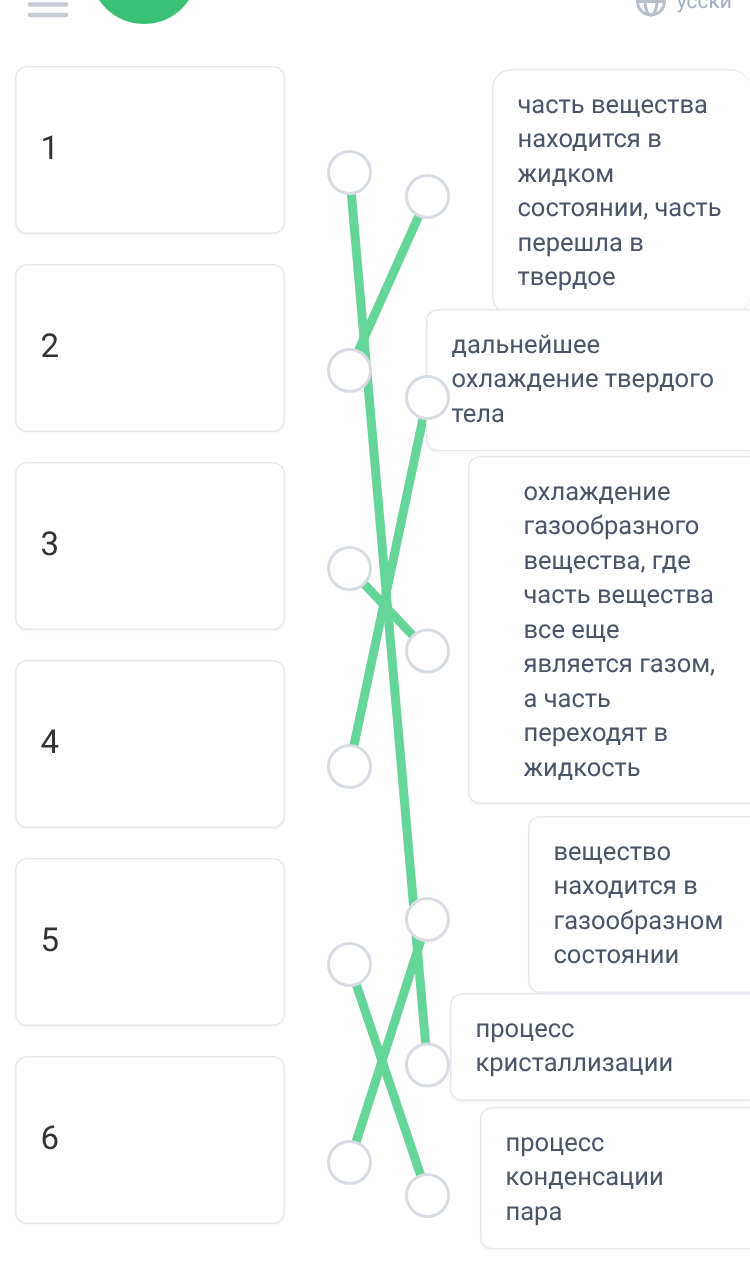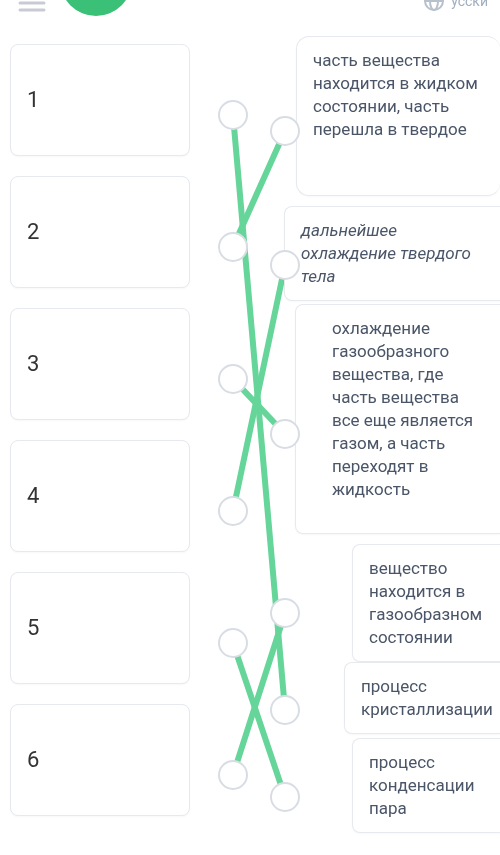--- a/index.html
+++ b/index.html
@@ -149,26 +149,26 @@
     </div>
     <div class="card left-card" style="top: 416px;">
       <span>4</span>
     </div>
     <div class="card left-card" style="top: 548px;">
       <span>5</span>
     </div>
     <div class="card left-card" style="top: 680px;">
       <span>6</span>
     </div>
-    <div class="card right-card" style="top: 12px; width: 204px; min-height: 160px; border-radius: 13px;"><span>часть вещества находится в жидком состоянии, часть перешла в твердое</span></div>
-    <div class="card right-card" style="top: 182px; width: 216px; min-height: 88px; font-style: italic;"><span>дальнейшее охлаждение твердого тела</span></div>
-    <div class="card right-card" style="top: 280px; width: 205px; min-height: 230px; padding-left: 36px;"><span>охлаждение газообразного вещества, где часть вещества все еще является газом, а часть переходят в жидкость</span></div>
+    <div class="card right-card" style="top: 22px; width: 172px; min-height: 160px; border-radius: 13px;"><span>часть вещества находится в жидком состоянии, часть перешла в твердое</span></div>
+    <div class="card right-card" style="top: 182px; width: 216px; min-height: 88px;"><span>дальнейшее охлаждение твердого тела</span></div>
+    <div class="card right-card" style="top: 280px; width: 188px; min-height: 230px; padding-left: 36px;"><span>охлаждение газообразного вещества, где часть вещества все еще является газом, а часть переходят в жидкость</span></div>
     <div class="card right-card" style="top: 520px; width: 148px; min-height: 108px;"><span>вещество находится в газообразном состоянии</span></div>
-    <div class="card right-card" style="top: 638px; width: 156px; min-height: 66px;"><span>процесс кристаллизации</span></div>
-    <div class="card right-card" style="top: 714px; width: 148px; min-height: 88px;"><span>процесс конденсации пара</span></div>
+    <div class="card right-card" style="top: 638px; width: 200px; min-height: 66px;"><span>процесс кристаллизации</span></div>
+    <div class="card right-card" style="top: 714px; width: 180px; min-height: 88px;"><span>процесс конденсации пара</span></div>
     <div class="node" style="left: 218px; top: 76px;"></div>
     <div class="node" style="left: 218px; top: 208px;"></div>
     <div class="node" style="left: 218px; top: 340px;"></div>
     <div class="node" style="left: 218px; top: 472px;"></div>
     <div class="node" style="left: 218px; top: 604px;"></div>
     <div class="node" style="left: 218px; top: 736px;"></div>
     <div class="node" style="left: 270px; top: 92px;"></div>
     <div class="node" style="left: 270px; top: 226px;"></div>
     <div class="node" style="left: 270px; top: 395px;"></div>
     <div class="node" style="left: 270px; top: 574px;"></div>

